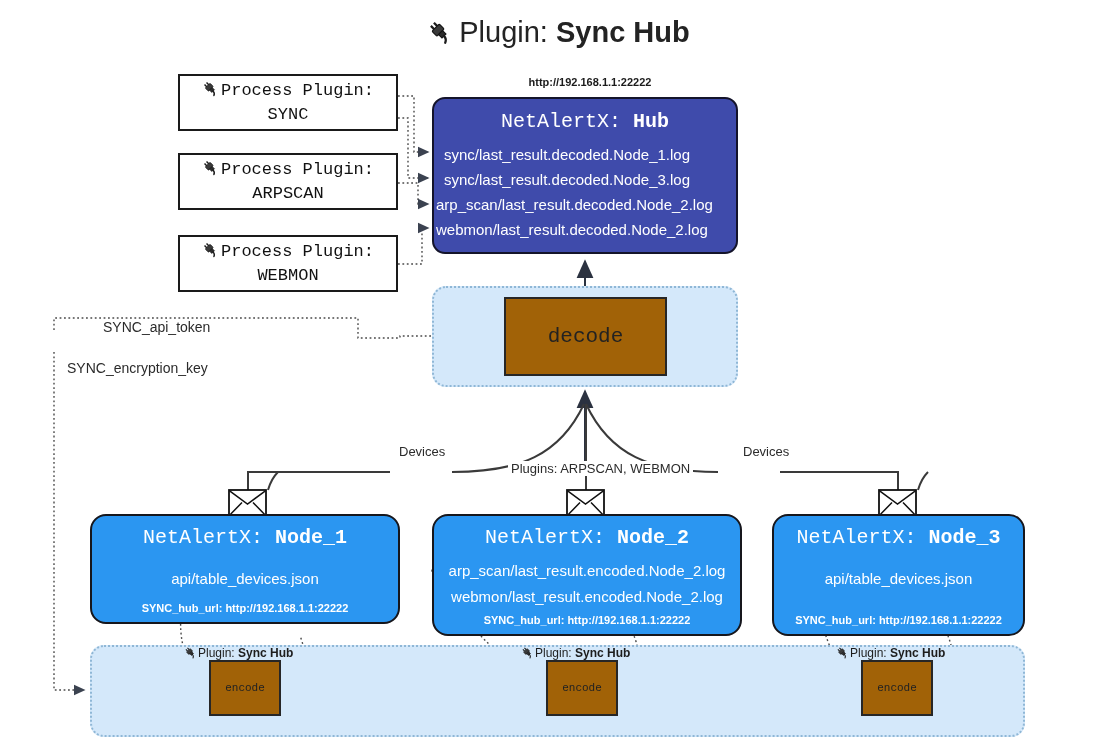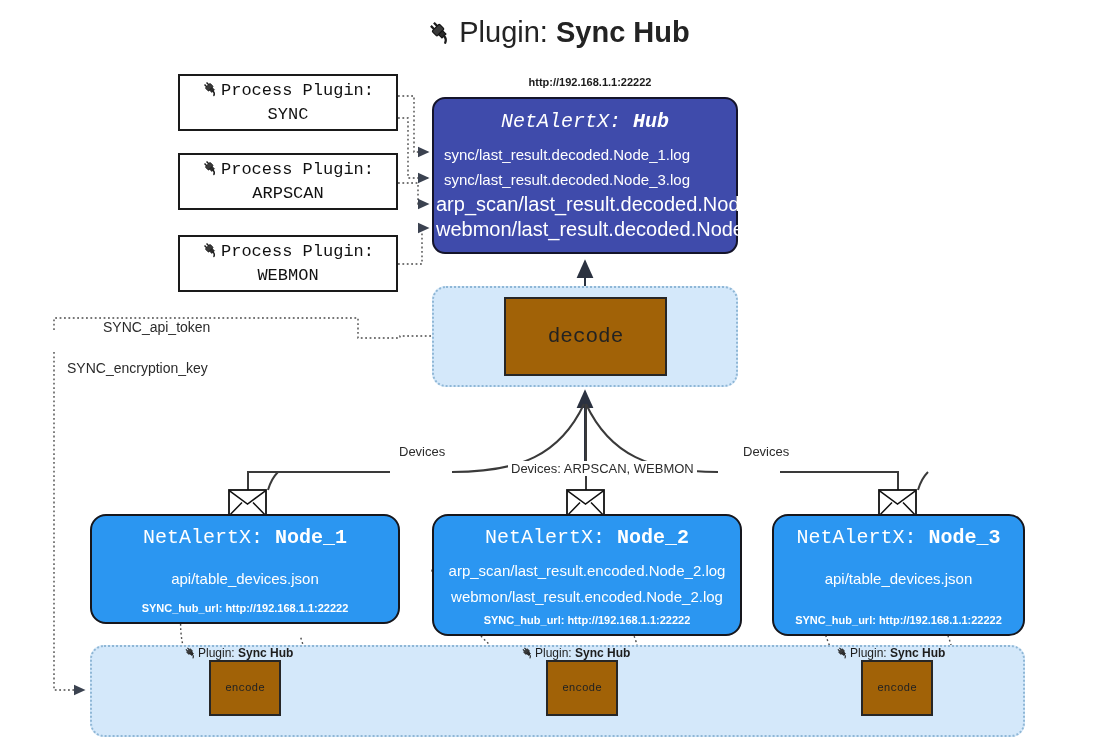--- a/index.html
+++ b/index.html
@@ -56,28 +56,28 @@
     left:432px; top:97px; width:306px; height:157px;
     background:#3f4bab;
     border:2.5px solid #14142b;
     border-radius:13px;
     padding-top:11px;
   }
   #hub-box .hub-title {
     text-align:center;
     font-family:"Liberation Mono", monospace;
     font-size:20px; color:#ffffff;
-    white-space:nowrap; margin-bottom:9px;font-style:italic;
+    white-space:nowrap; margin-bottom:9px;
   }
   #hub-box .hub-title b { font-weight:700; }
   .hub-line {
     color:#ffffff; font-size:15px; white-space:nowrap;
     line-height:25px; padding-left:10px;
   }
-  .hub-line.wide { font-size:20px; padding-left:2px; }
+  .hub-line.wide { font-size:15px; padding-left:2px; }
   .hub-line b { font-weight:400; }
 
   
   .cluster {
     background:#d4e8fa;
     border:2px dotted #8fb7d6;
     border-radius:14px;
   }
   #decode-cluster { left:432px; top:286px; width:306px; height:101px; }
   #bottom-cluster { left:90px; top:645px; width:935px; height:92px; }
@@ -293,21 +293,21 @@
   </div>
 
   <div class="abs cluster" id="decode-cluster"></div>
   <div class="abs white-box" id="decode-box">decode</div>
 
   <div class="abs edge-label" id="lbl-api-token">SYNC_api_token</div>
   <div class="abs edge-label" id="lbl-enc-key">SYNC_encryption_key</div>
 
   <div class="abs edge-label" id="lbl-dev-left">Devices</div>
   <div class="abs edge-label" id="lbl-dev-right">Devices</div>
-  <div class="abs edge-label" id="lbl-plugins">Devices: ARPSCAN, WEBMON</div>
+  <div class="abs edge-label" id="lbl-plugins">Plugins: ARPSCAN, WEBMON</div>
 
   <div class="abs envelope" style="left:228px;">
     <svg width="39" height="28" viewBox="0 0 39 28">
       <rect x="1" y="1" width="37" height="26" fill="#ffffff" stroke="#111" stroke-width="1.8"></rect>
       <path d="M1.6,1.8 L19.5,15 L37.4,1.8" fill="none" stroke="#111" stroke-width="1.5"></path>
       <path d="M1.6,26.2 L14,13.5 M37.4,26.2 L25,13.5" fill="none" stroke="#111" stroke-width="1.5"></path>
     </svg>
   </div>
   <div class="abs envelope" style="left:566px;">
     <svg width="39" height="28" viewBox="0 0 39 28">

